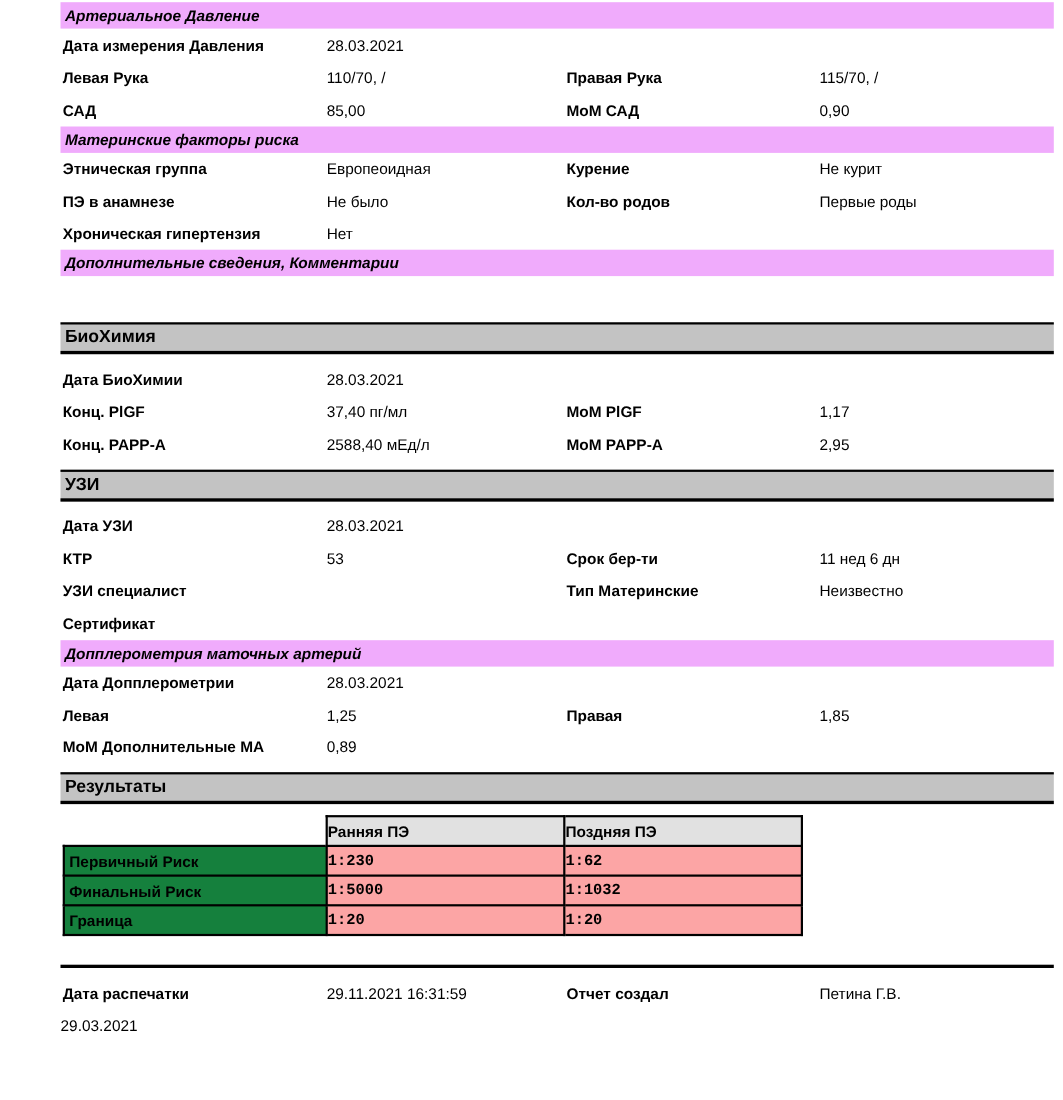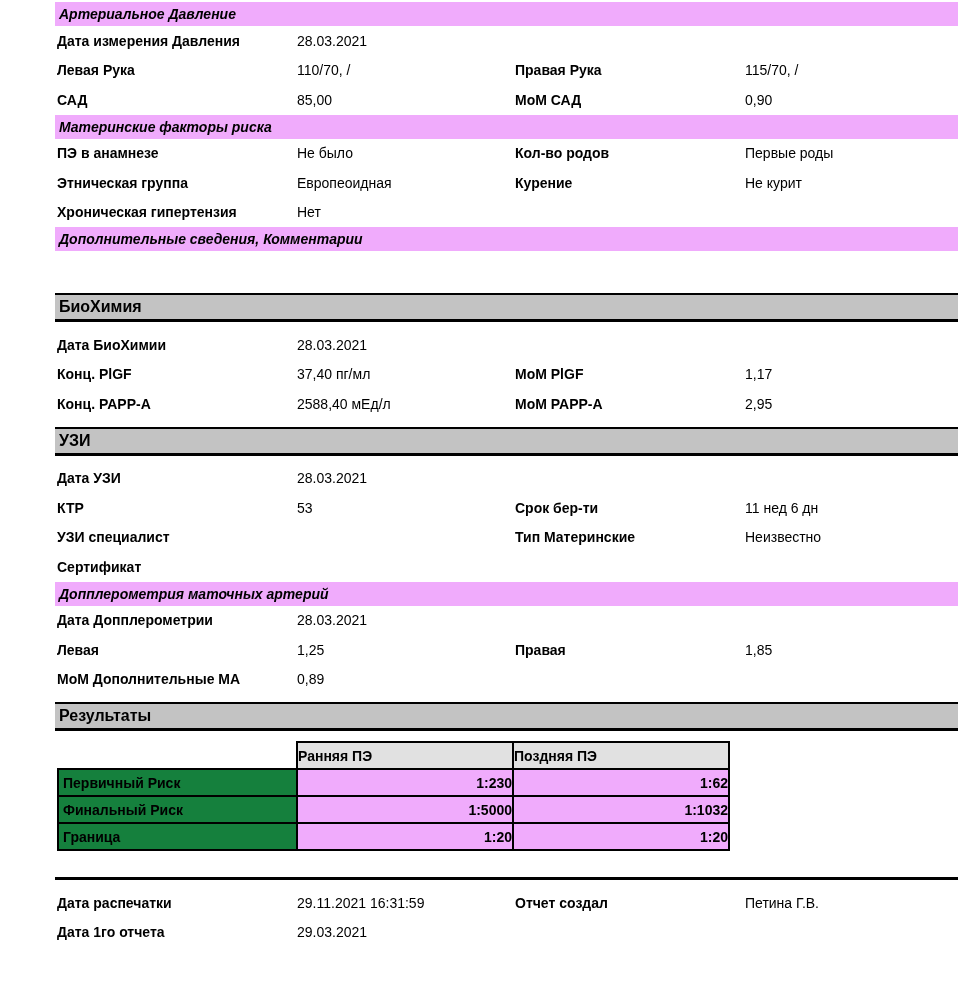--- a/index.html
+++ b/index.html
@@ -56,21 +56,21 @@
   }
   table.results td, table.results th {
     border: 2px solid #000;
     height: 25px;
     font-size: 14px;
     font-weight: bold;
     padding: 0;
     box-sizing: content-box;
   }
   table.results .c-label { width: 233px; text-align: left; padding-left: 4px; background: #15803d; }
-  table.results .c-val   { width: 214px; text-align: right; background: #f0abfc; }
+  table.results .c-val   { width: 214px; text-align: left; background: #fca5a5; font-family: Liberation Mono, monospace; }
   table.results .c-head  { width: 214px; text-align: left; background: #e1e1e1; }
   table.results .c-ghost { border: none; background: #fff; }
   .footline {
     border-top: 3px solid #000;
     margin-top: 26px;
   }
   .footrows { margin-top: 8px; }
 </style>
 </head>
 <body>
@@ -92,30 +92,30 @@
   </div>
   <div class="row">
     <div class="lbl">САД</div>
     <div class="val">85,00</div>
     <div class="lbl">МоМ САД</div>
     <div class="val">0,90</div>
   </div>
 
   <div class="subbar">Материнские факторы риска</div>
   <div class="row">
+    <div class="lbl">Этническая группа</div>
+    <div class="val">Европеоидная</div>
+    <div class="lbl">Курение</div>
+    <div class="val">Не курит</div>
+  </div>
+  <div class="row">
     <div class="lbl">ПЭ в анамнезе</div>
     <div class="val">Не было</div>
     <div class="lbl">Кол-во родов</div>
     <div class="val">Первые роды</div>
-  </div>
-  <div class="row">
-    <div class="lbl">Этническая группа</div>
-    <div class="val">Европеоидная</div>
-    <div class="lbl">Курение</div>
-    <div class="val">Не курит</div>
   </div>
   <div class="row">
     <div class="lbl">Хроническая гипертензия</div>
     <div class="val">Нет</div>
     <div class="lbl"></div>
     <div class="val"></div>
   </div>
 
   <div class="subbar">Дополнительные сведения, Комментарии</div>
 
@@ -216,20 +216,19 @@
 
   <div class="footline"></div>
   <div class="footrows">
     <div class="row">
       <div class="lbl">Дата распечатки</div>
       <div class="val">29.11.2021 16:31:59</div>
       <div class="lbl">Отчет создал</div>
       <div class="val">Петина Г.В.</div>
     </div>
     <div class="row">
-      <div class="lbl">Дата 1го отчета</div>
       <div class="val">29.03.2021</div>
       <div class="lbl"></div>
       <div class="val"></div>
     </div>
   </div>
 
 </div>
 
 </body></html>

